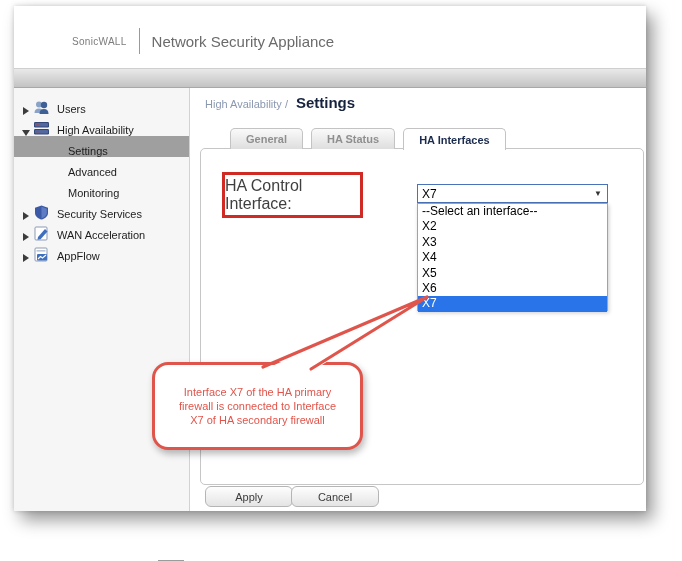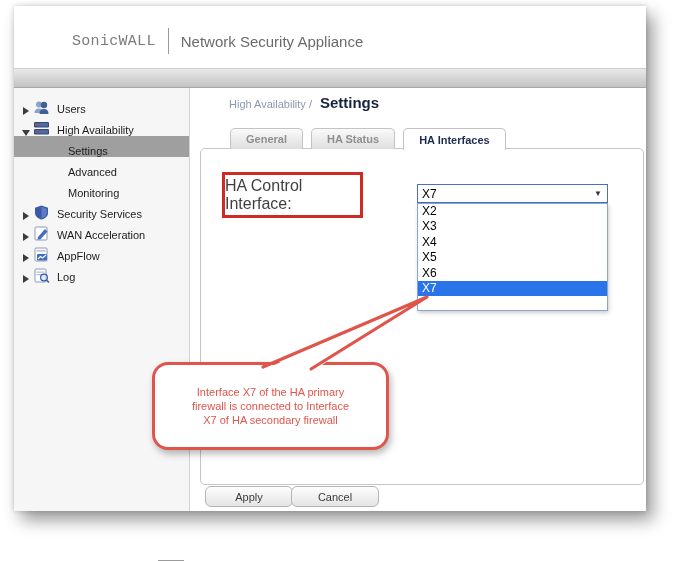--- a/index.html
+++ b/index.html
@@ -8,21 +8,21 @@
 
   .window {
     position:absolute; left:14px; top:6px; width:632px; height:505px;
     background:#ffffff;
     box-shadow: 0 0 5px rgba(0,0,0,0.18), 7px 9px 16px rgba(0,0,0,0.40);
   }
 
   
   .header { position:absolute; left:0; top:0; width:100%; height:62px; background:#ffffff; }
   .brand-wrap { position:absolute; left:58px; top:22px; display:flex; align-items:center; }
-  .brand { font-size:15px; color:#7c7c7c; letter-spacing:0.3px;font-family:Liberation Mono, monospace; }
+  .brand { font-size:10px; color:#7c7c7c; letter-spacing:0.3px; }
   .brand-divider { width:1px; height:26px; background:#9a9a9a; margin:0 12px; }
   .product { font-size:15px; color:#6b6b6b; }
 
   .topbar {
     position:absolute; left:0; top:62px; width:100%; height:20px;
     background:linear-gradient(#e9e9e9, #c3c3c3);
     border-top:1px solid #cfcfcf; border-bottom:1px solid #a8a8a8;
   }
 
   
@@ -42,21 +42,21 @@
 
   
   .scroll-btn {
     position:absolute; left:144px; width:26px; height:21px;
     background:linear-gradient(#fafafa,#d8d8d8);
     border:1px solid #9b9b9b; display:flex; align-items:center; justify-content:center;
   }
   .scroll-btn.up { top:472px; }
 
   
-  .breadcrumb { position:absolute; left:191px; top:88px; display:flex; align-items:baseline;margin-left:24px; }
+  .breadcrumb { position:absolute; left:191px; top:88px; display:flex; align-items:baseline; }
   .crumb-parent { font-size:11px; color:#8b98b0; }
   .crumb-current { font-size:15px; font-weight:bold; color:#16233f; margin-left:8px; }
 
   .tabs { position:absolute; left:216px; top:122px; height:21px; display:flex; gap:8px; z-index:3; }
   .tab {
     height:21px; padding:0 15px; display:flex; align-items:center;
     font-size:11px; font-weight:bold; color:#8f8f8f;
     background:linear-gradient(#fafafa,#dedede);
     border:1px solid #c3c3c3; border-bottom:none; border-radius:5px 5px 0 0;
     cursor:pointer;
@@ -85,21 +85,21 @@
   .option-list {
     position:absolute; left:403px; top:197px; width:191px; height:108px;
     background:#ffffff; border:1px solid #8aa6cc; z-index:4;
     box-shadow:1px 2px 4px rgba(0,0,0,0.2);
   }
   .option { height:15.4px; line-height:15.4px; font-size:12px; color:#000; padding-left:4px; cursor:pointer; white-space:nowrap; overflow:hidden; }
   .option.highlighted { background:#2874e8; color:#ffffff; }
 
   
   .callout {
-    position:absolute; left:138px; top:356px; width:237px; height:88px;
+    position:absolute; left:138px; top:356px; width:211px; height:88px;
     background:#ffffff; border:3px solid #e0554b; border-radius:16px;
     box-shadow:2px 4px 7px rgba(0,0,0,0.28); z-index:5;
     display:flex; flex-direction:column; justify-content:center; align-items:center;
   }
   .callout-line { display:block; font-size:11px; line-height:14px; color:#e0554b; text-align:center; }
   .tail-svg { position:absolute; left:241px; top:284px; z-index:6; }
 
   
   .btn {
     position:absolute; top:480px; width:88px; height:21px;
@@ -198,33 +198,20 @@
             </span>
           <svg class="nav-icon" viewBox="0 0 17 15">
             <rect x="2" y="1" width="12" height="13" rx="1" fill="#ffffff" stroke="#8d9bb4"></rect>
             <rect x="3.5" y="3" width="9" height="1.6" fill="#b9c4d6"></rect>
             <rect x="4" y="7" width="10" height="6.5" rx="1" fill="#3f6fc0"></rect>
             <path d="M5 12 L7.5 9.5 L9.5 11 L13 8" stroke="#ffffff" stroke-width="1.1" fill="none"></path>
           </svg>
           <span class="nav-label">AppFlow</span>
         </div>
 
-        <div class="nav-row">
-          <span class="arrow-box">
-              <span class="tri-right"></span>
-            </span>
-          <svg class="nav-icon" viewBox="0 0 17 15">
-            <rect x="2" y="1" width="11" height="13" rx="1" fill="#ffffff" stroke="#8d9bb4"></rect>
-            <rect x="3.5" y="3.5" width="8" height="1.3" fill="#b9c4d6"></rect>
-            <rect x="3.5" y="6" width="8" height="1.3" fill="#b9c4d6"></rect>
-            <circle cx="11" cy="9.5" r="3.4" fill="rgba(200,220,245,0.6)" stroke="#3a5aa8" stroke-width="1.2"></circle>
-            <line x1="13.4" y1="12" x2="16" y2="14.5" stroke="#3a5aa8" stroke-width="1.6"></line>
-          </svg>
-          <span class="nav-label">Log</span>
-        </div>
 
       </div>
 
       <div class="scroll-btn up"></div>
 
     </div>
 
     <div class="breadcrumb">
       <span class="crumb-parent">High Availability /</span>
       <span class="crumb-current">Settings</span>
@@ -241,20 +228,21 @@
     <div class="annotation-box">
       <span class="field-label">HA Control Interface:</span>
     </div>
 
     <div class="select-box">
       <span class="select-value">X7</span>
       <span class="select-caret">▼</span>
     </div>
 
     <div class="option-list">
+      <div class="option">--Select an interface--</div>
       <div class="option">X2</div>
       <div class="option">X3</div>
       <div class="option">X4</div>
       <div class="option">X5</div>
       <div class="option">X6</div>
       <div class="option highlighted">X7</div>
     </div>
 
     <div class="callout">
       <span class="callout-line">Interface X7 of the HA primary</span>

